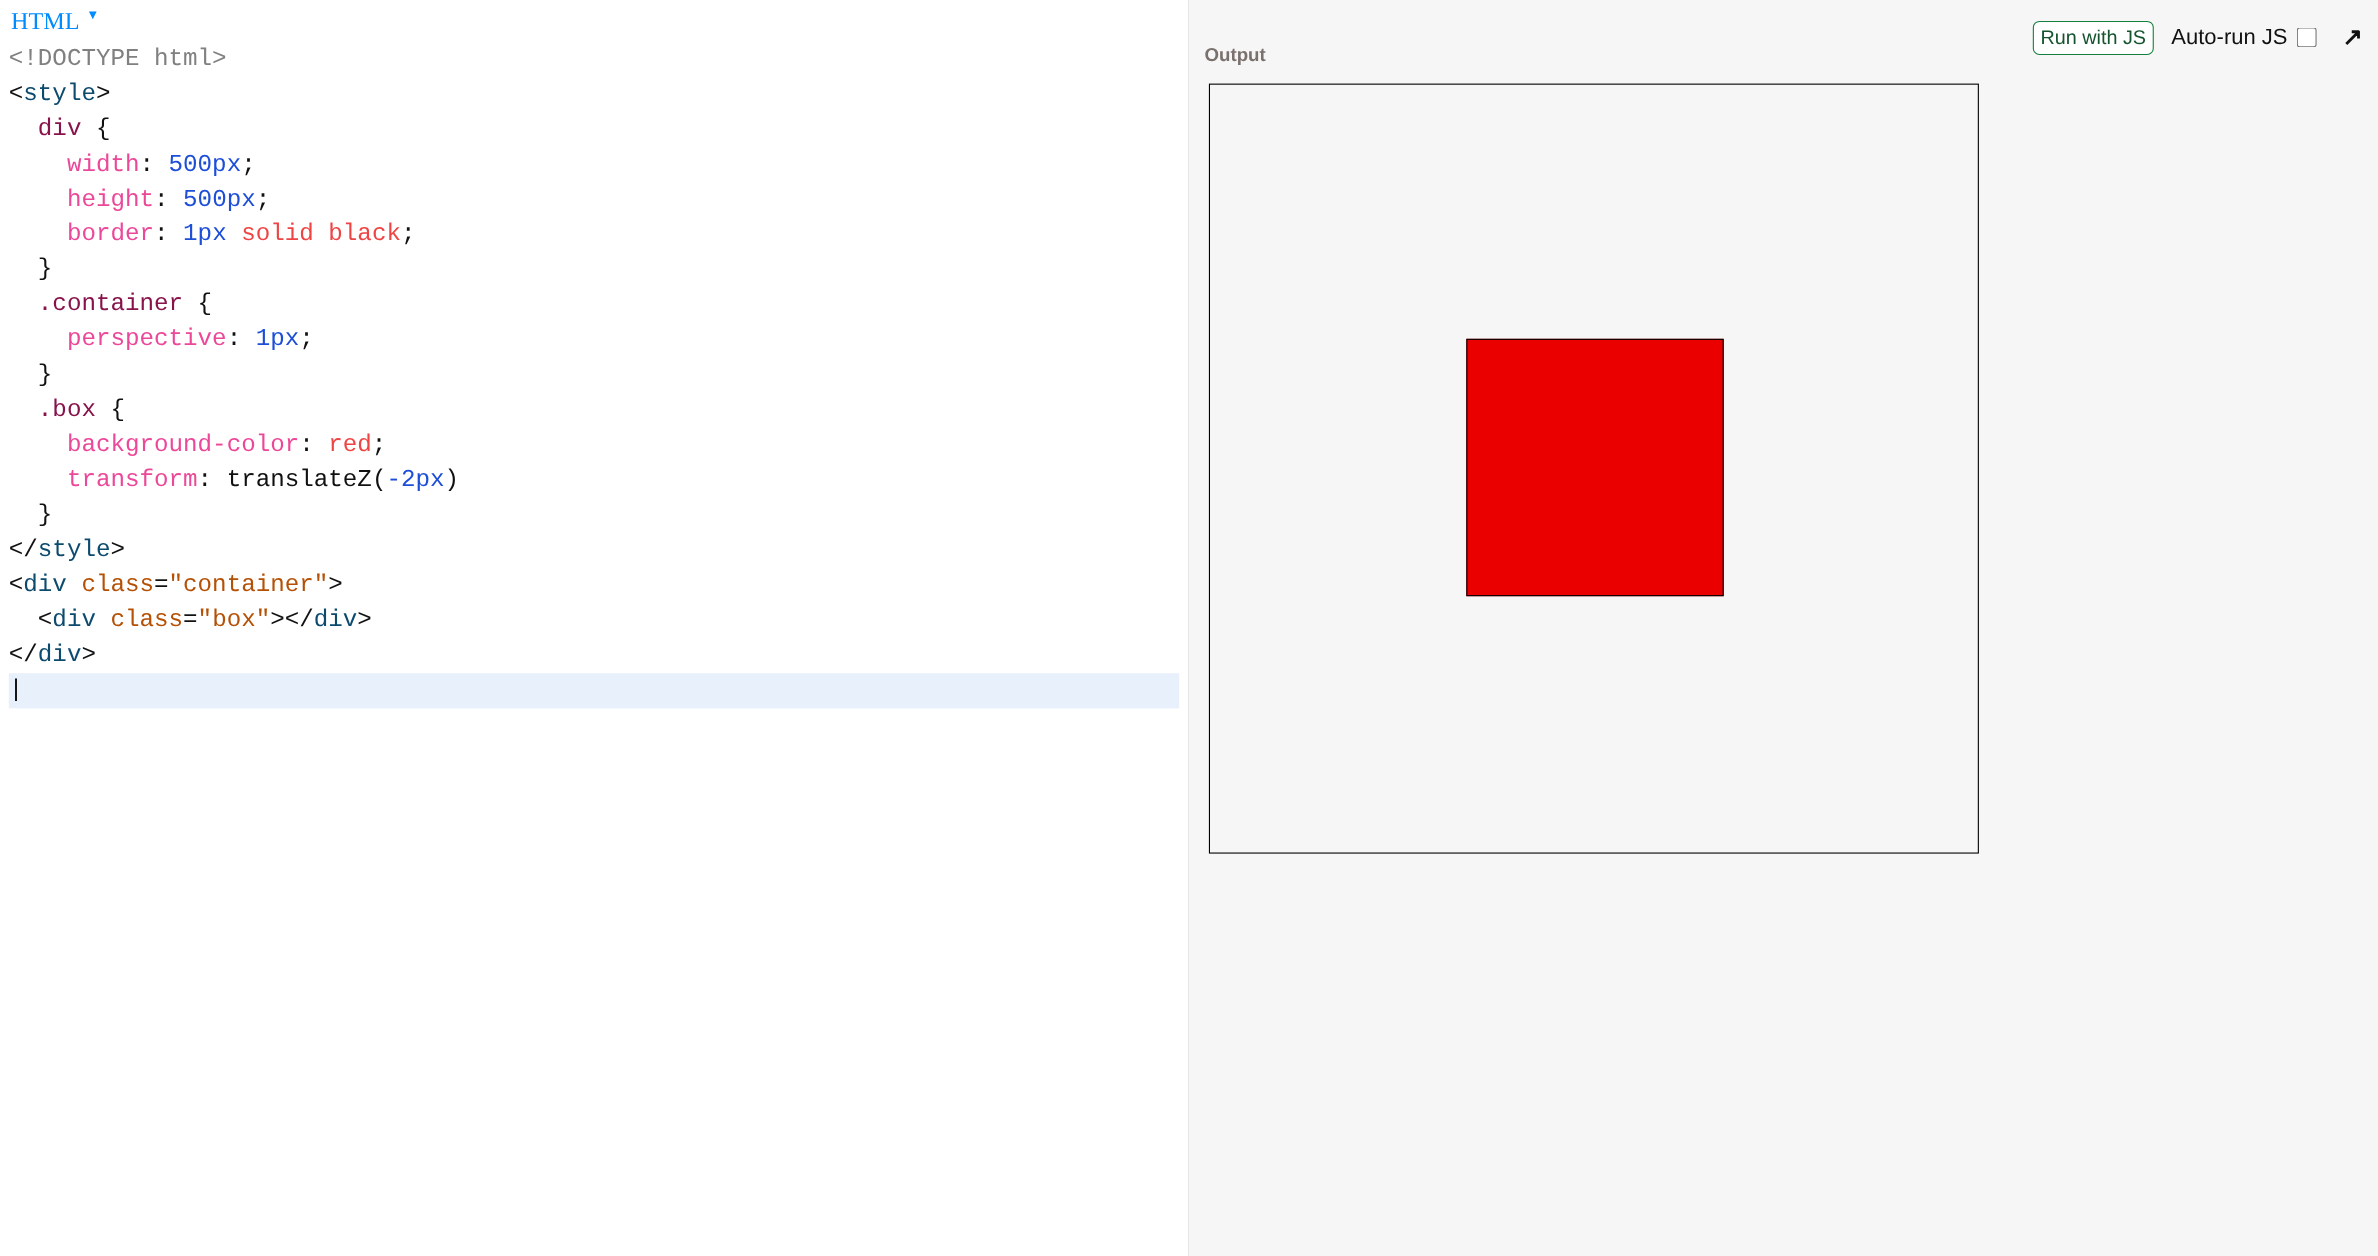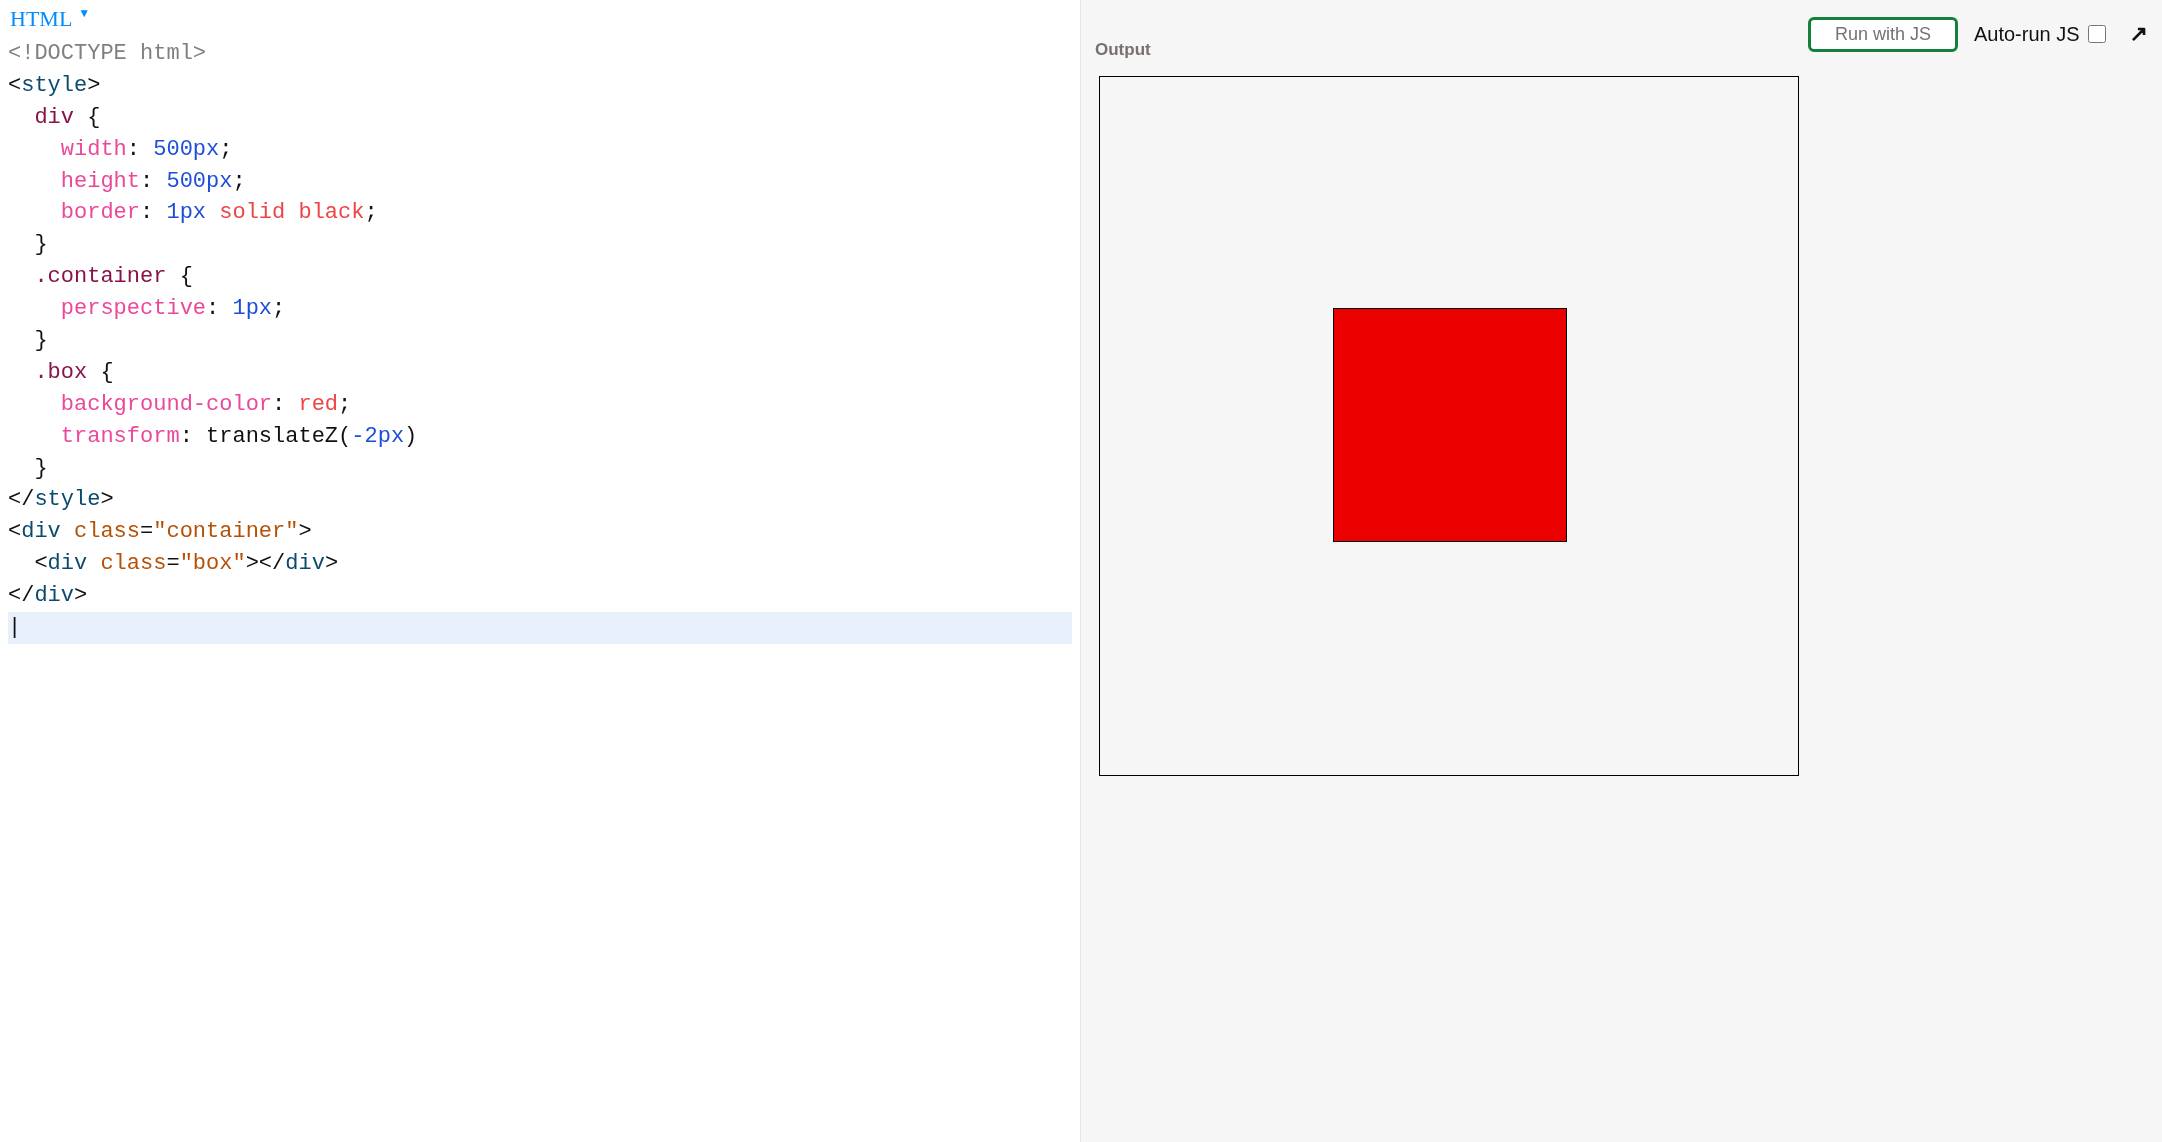--- a/index.html
+++ b/index.html
@@ -72,25 +72,25 @@
   .output-title {
     font-size: 17px;
     font-weight: 600;
     color: #7a706e;
     flex: 0 0 auto;
     margin-top: 32px;
   }
   .output-header .spacer { flex: 1 1 auto; }
   .run-btn {
     background: #ffffff;
-    border: 3px solid #15803d;
+    border: 1px solid #15803d;
     border-radius: 6px;
-    padding: 4px 24px;
+    padding: 4px 6px;
     font-size: 18px;
-    color: #737373;
+    color: #14532d;
     cursor: pointer;
   }
   .autorun {
     display: flex;
     align-items: center;
     gap: 8px;
     font-size: 20px;
     color: #111;
   }
   .autorun input[type=checkbox]{

